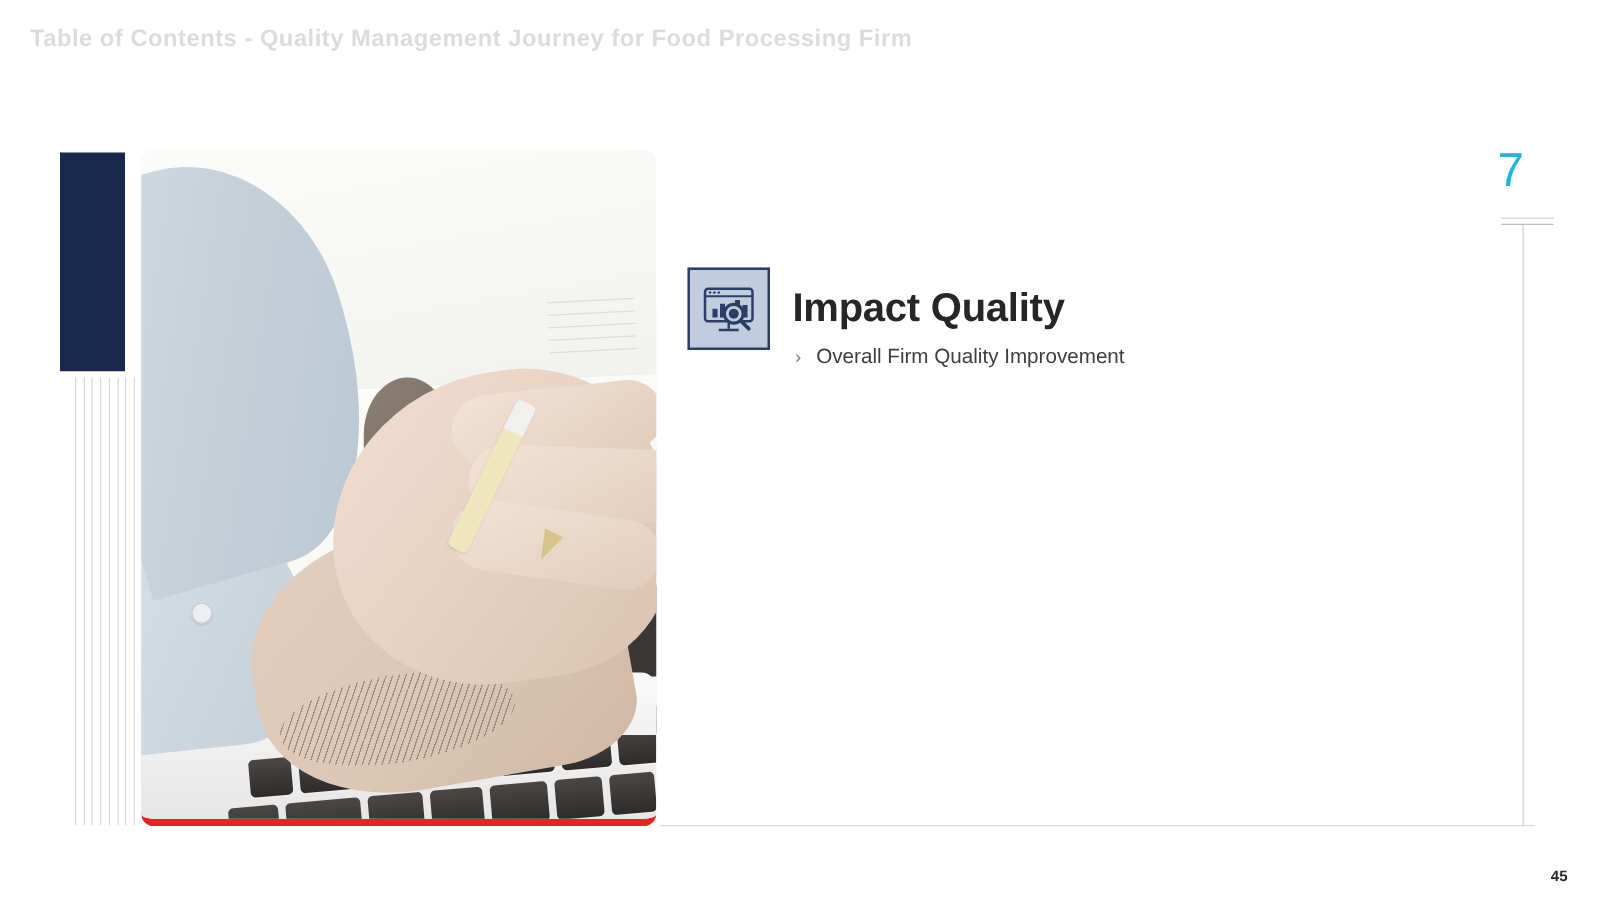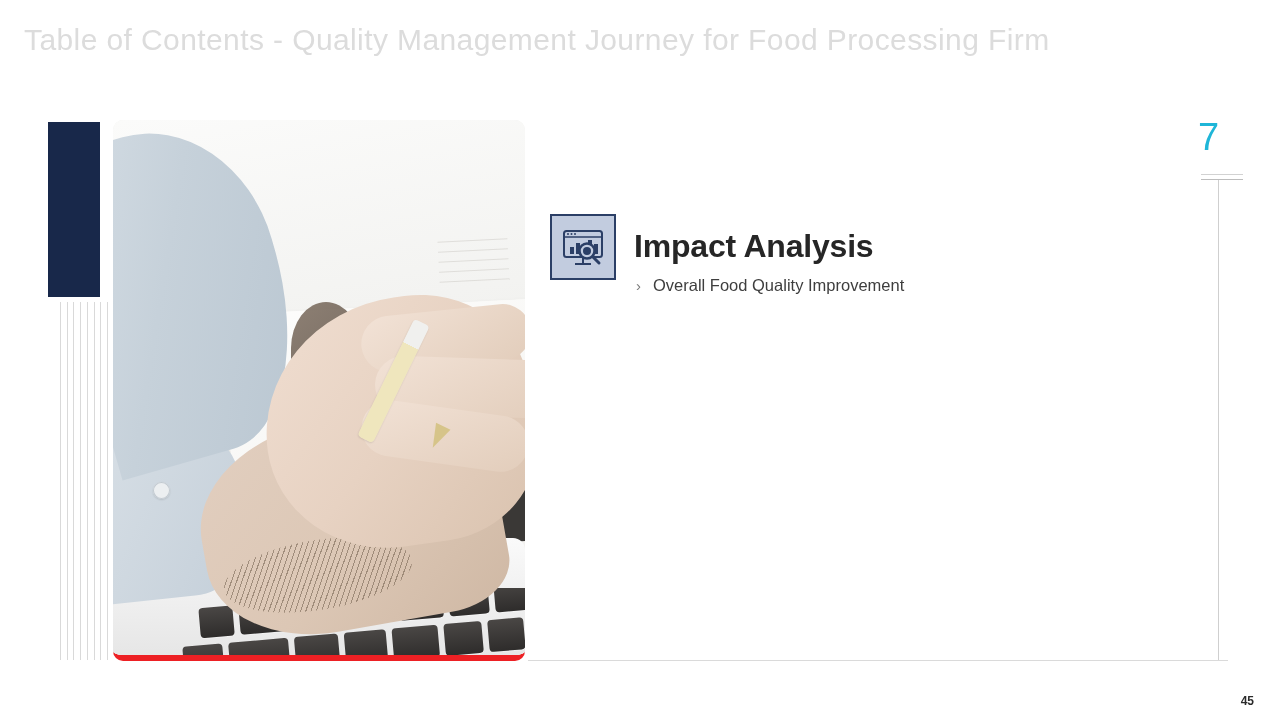--- a/index.html
+++ b/index.html
@@ -14,22 +14,22 @@
     overflow: hidden;
     position: relative;
   }
 
   
   #slide-title {
     position: absolute;
     left: 24px;
     top: 20px;
     width: 1200px;
-    font-size: 30px;
-    font-weight: normal;
+    font-size: 19px;
+    font-weight: bold;
     letter-spacing: 0.4px;
     color: #dcdcdc;
     white-space: nowrap;
     line-height: 1.3;
   }
 
   
   #navy-block {
     position: absolute;
     left: 48px;
@@ -417,26 +417,26 @@
     <rect x="28" y="15" width="4" height="14" fill="#2b3f66"></rect>
     <rect x="34" y="19" width="4" height="10" fill="#2b3f66"></rect>
     <line x1="23" y1="32" x2="23" y2="38" stroke="#2b3f66" stroke-width="2"></line>
     <line x1="15" y1="39" x2="31" y2="39" stroke="#2b3f66" stroke-width="2"></line>
     <circle cx="27" cy="26" r="7.5" fill="#c2ccdf" stroke="#2b3f66" stroke-width="2.5"></circle>
     <circle cx="27" cy="26" r="4" fill="#2b3f66"></circle>
     <line x1="32.5" y1="31.5" x2="39" y2="38" stroke="#2b3f66" stroke-width="3" stroke-linecap="round"></line>
   </svg>
 </div>
 
-<div id="section-heading">Impact Analysis</div>
+<div id="section-heading">Impact Quality</div>
 
 <ul id="bullet-list">
   <li>
     <span class="bullet-mark">›</span>
-    <span>Overall Food Quality Improvement</span>
+    <span>Overall Firm Quality Improvement</span>
   </li>
 </ul>
 
 <div id="page-marker">
   <div id="page-number">7</div>
   <div id="marker-rule-top"></div>
   <div id="marker-rule-bottom"></div>
 </div>
 <div id="marker-vline"></div>
 <div id="baseline-rule"></div>

